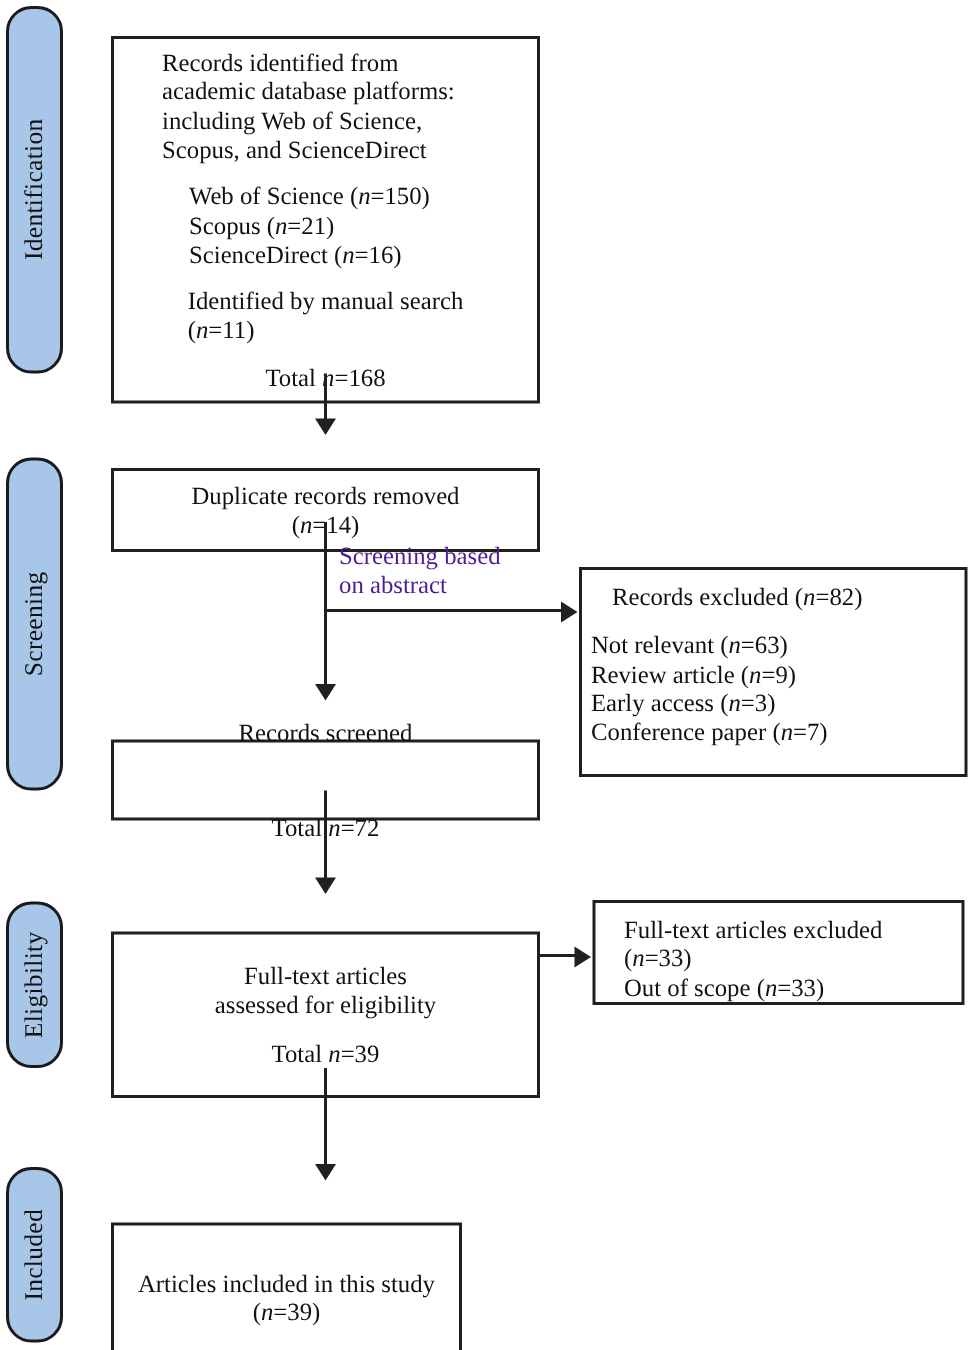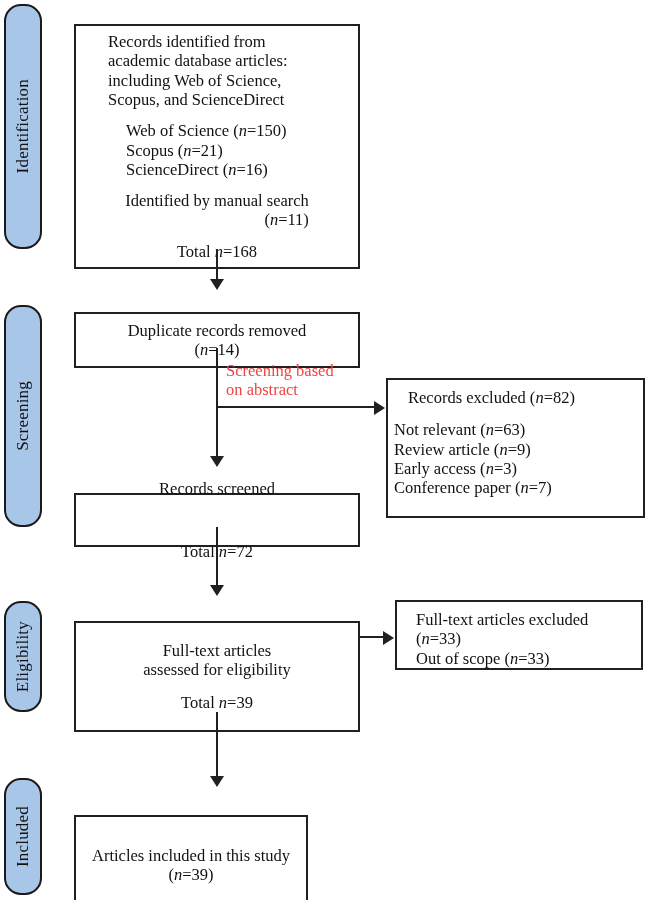--- a/index.html
+++ b/index.html
@@ -32,21 +32,21 @@
   
   .vline{position:absolute;background:#231f20;width:2px;}
   .hline{position:absolute;background:#231f20;height:2px;}
   .arrowdown{position:absolute;width:0;height:0;
       border-left:7px solid transparent;border-right:7px solid transparent;
       border-top:11px solid #231f20;}
   .arrowright{position:absolute;width:0;height:0;
       border-top:7px solid transparent;border-bottom:7px solid transparent;
       border-left:11px solid #231f20;}
   .edgelabel{position:absolute;font-size:16.5px;line-height:1.17;
-      white-space:nowrap;color:#ef4444;text-align:left;}
+      white-space:nowrap;color:#4c1d95;text-align:left;}
 </style>
 </head>
 <body>
 
 <div id="stage">
 
   <div class="pill" style="left:4px;top:4px;width:38px;height:245px;">
     <span class="pill-label">Identification</span>
   </div>
 
@@ -58,32 +58,32 @@
     <span class="pill-label">Eligibility</span>
   </div>
 
   <div class="pill" style="left:4px;top:778px;width:38px;height:117px;">
     <span class="pill-label">Included</span>
   </div>
 
   <div class="box center" style="left:74px;top:4px;width:286px;height:245px;padding:6px 8px;">
     <div class="blk" style="align-self:flex-start;padding-left:24px;text-align:left;">
       <div class="ln">Records identified from</div>
-      <div class="ln">academic database articles:</div>
+      <div class="ln">academic database platforms:</div>
       <div class="ln">including Web of Science,</div>
       <div class="ln">Scopus, and ScienceDirect</div>
     </div>
     <div class="gap-m"></div>
     <div class="blk" style="align-self:flex-start;padding-left:42px;text-align:left;">
       <div class="ln"><span>Web of Science (</span><i>n</i><span>=150)</span></div>
       <div class="ln"><span>Scopus (</span><i>n</i><span>=21)</span></div>
       <div class="ln"><span>ScienceDirect (</span><i>n</i><span>=16)</span></div>
     </div>
     <div class="gap-m"></div>
-    <div class="blk" style="align-self:center;text-align:right;">
+    <div class="blk" style="align-self:center;text-align:left;">
       <div class="ln">Identified by manual search</div>
       <div class="ln"><span>(</span><i>n</i><span>=11)</span></div>
     </div>
     <div class="gap-m"></div>
     <div class="blk" style="align-self:center;text-align:center;">
       <div class="ln"><span>Total </span><i>n</i><span>=168</span></div>
     </div>
   </div>
 
   <div class="vline" style="left:216px;top:249px;height:32px;"></div>

